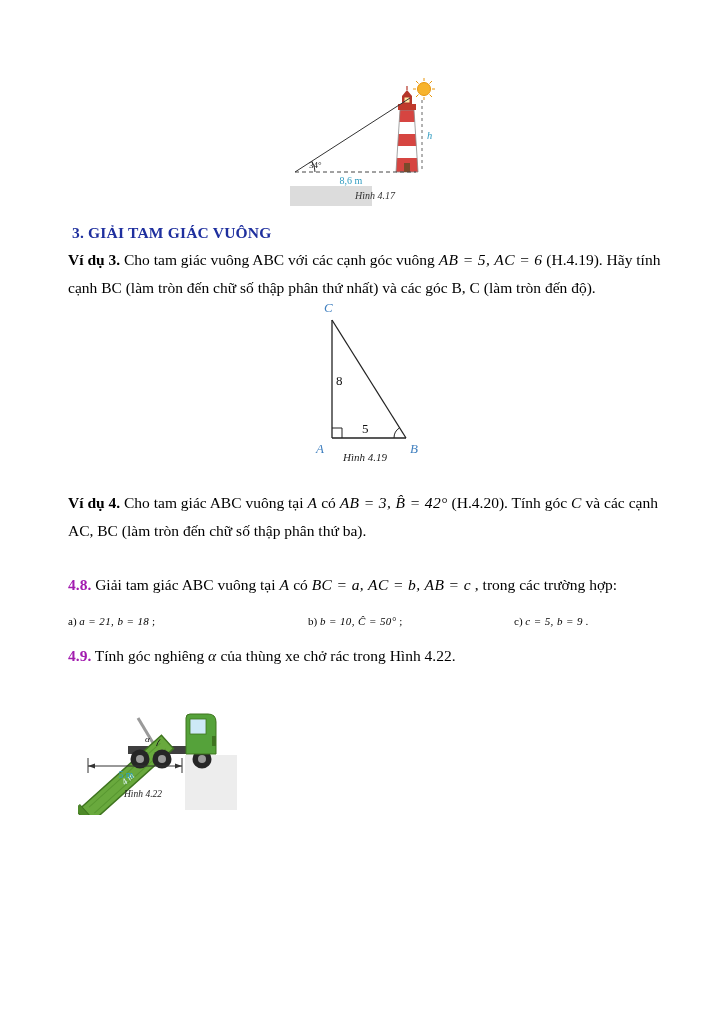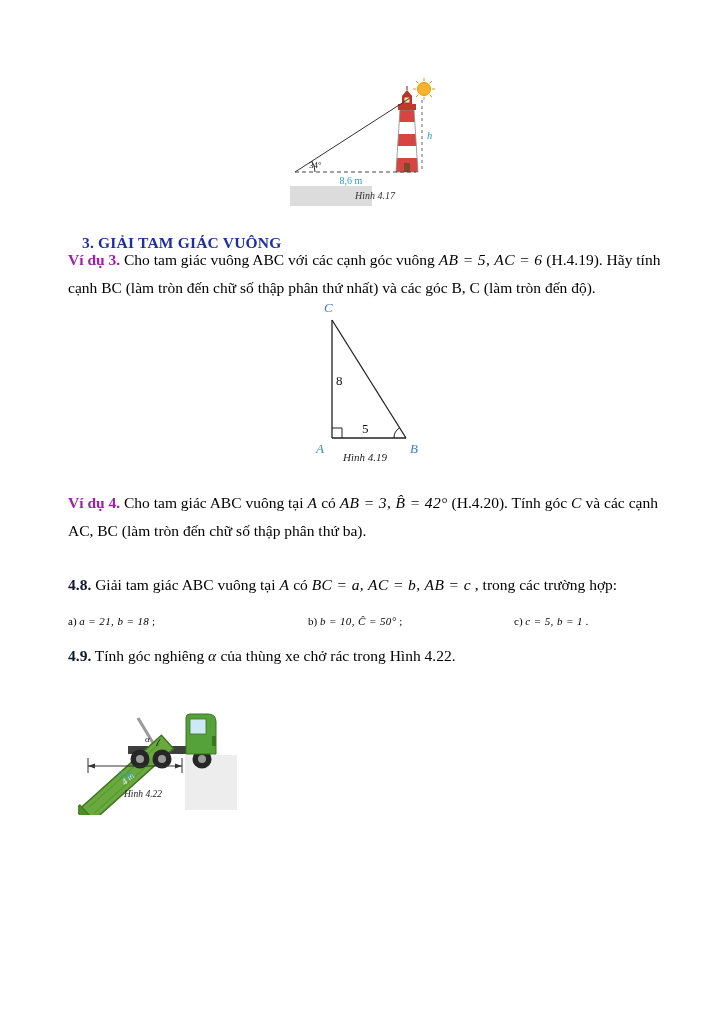--- a/index.html
+++ b/index.html
@@ -1,23 +1,23 @@
 <!DOCTYPE html>
 <html><head>
 <meta charset="utf-8">
 <style>
   html,body{margin:0;padding:0;background:#fff;}
   .page{position:relative;width:725px;height:1024px;background:#ffffff;overflow:hidden;
         font-family:"Liberation Serif","DejaVu Serif",serif;color:#000;}
   figure{margin:0;position:absolute;}
   svg text{font-family:"Liberation Serif","DejaVu Serif",serif;}
-  .h-blue{position:absolute;left:68px;margin:14px;font-size:15.5px;font-weight:700;color:#1E2F9E;letter-spacing:.2px;}
+  .h-blue{position:absolute;left:68px;margin:4px;font-size:15.5px;font-weight:700;color:#1E2F9E;letter-spacing:.2px;}
   .para{position:absolute;left:68px;width:594px;margin:0;font-size:15.5px;line-height:28px;color:#000;}
-  .lbl{font-weight:700;color:#a21caf;}
-  .numlbl{font-weight:700;color:#0f172a;}
+  .lbl{font-weight:700;color:#000000;}
+  .numlbl{font-weight:700;color:#a21caf;}
   .math{font-style:italic;letter-spacing:.4px;}
   .case{position:absolute;margin:0;font-size:11px;line-height:28px;white-space:nowrap;}
   .pos-h3{top:220px}
   .pos-ex3{top:246px}
   .pos-ex4{top:489px}
   .pos-hB{top:548px}
   .pos-p48{top:571px}
   .pos-ca{top:607px;left:68px}
   .pos-cb{top:607px;left:308px}
   .pos-cc{top:607px;left:514px}
@@ -102,21 +102,21 @@
     </svg>
   </figure>
 
   <p class="para pos-ex4"><b class="lbl">Ví dụ 4.</b><span> Cho tam giác ABC vuông tại </span><span class="math">A</span><span> có </span><span class="math">AB = 3, B̂ = 42°</span><span> (H.4.20). Tính góc </span><span class="math">C</span><span> và các cạnh AC, BC (làm tròn đến chữ số thập phân thứ ba).</span></p>
 
 
   <p class="para pos-p48"><b class="numlbl">4.8.</b><span> Giải tam giác ABC vuông tại </span><span class="math">A</span><span> có </span><span class="math">BC = a, AC = b, AB = c</span><span> , trong các trường hợp:</span></p>
 
   <p class="case pos-ca"><span>a) </span><span class="math">a = 21, b = 18</span><span> ;</span></p>
   <p class="case pos-cb"><span>b) </span><span class="math">b = 10, Ĉ = 50°</span><span> ;</span></p>
-  <p class="case pos-cc"><span>c) </span><span class="math">c = 5, b = 1</span><span> .</span></p>
+  <p class="case pos-cc"><span>c) </span><span class="math">c = 5, b = 9</span><span> .</span></p>
 
   <p class="para pos-p49"><b class="numlbl">4.9.</b><span> Tính góc nghiêng </span><span class="math">α</span><span> của thùng xe chở rác trong Hình 4.22.</span></p>
 
   <figure class="pos-f422">
     <svg width="165" height="145" viewBox="0 0 165 145">
 
       <rect x="107" y="85" width="52" height="55" fill="#ededed"></rect>
 
       <rect x="50" y="76" width="88" height="8" fill="#3f3f3f"></rect>
 

